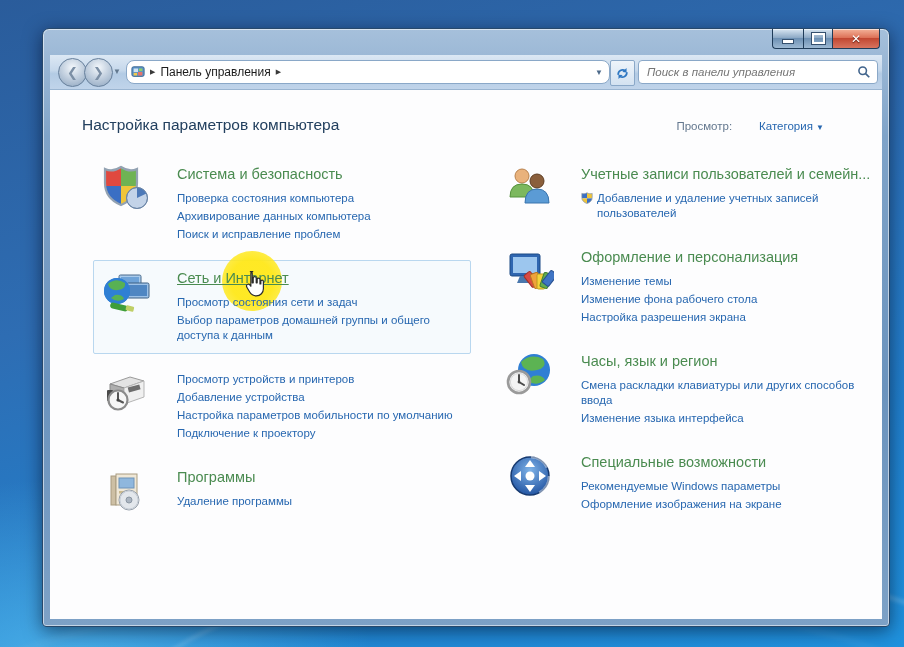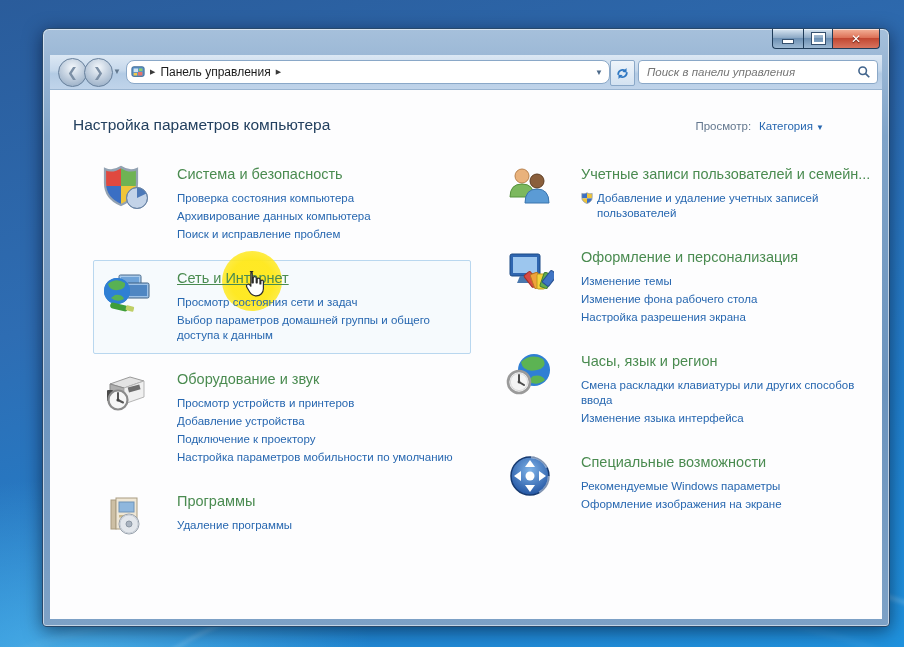--- a/index.html
+++ b/index.html
@@ -55,24 +55,24 @@
     display:flex;align-items:center;justify-content:center;}
   .search-box{position:absolute;left:588px;top:5px;right:4px;height:22px;background:#fff;
     border:1px solid #8aa8c8;border-radius:4px;display:flex;align-items:center;padding:0 6px;}
   .search-box input{flex:1;border:none;outline:none;font-style:italic;font-size:11.5px;
     color:#6f6f6f;font-family:"Liberation Sans","DejaVu Sans",sans-serif;background:transparent;}
 
   
   .content{position:absolute;left:7px;right:7px;top:60px;bottom:7px;background:#fdfdfe;
     border-top:1px solid #9ab5d1;overflow:hidden;}
   .page-header{display:flex;justify-content:space-between;align-items:baseline;
-    padding:26px 58px 0 23px;}
+    padding:26px 58px 0 32px;}
   .page-title{font-size:15.5px;color:#23405f;}
   .view-by{font-size:11.5px;color:#63778e;display:flex;gap:8px;align-items:center;}
-  .view-value{color:#2767b0;cursor:pointer;}
+  .view-value{color:#2767b0;cursor:pointer;margin-left:19px;}
   .view-caret{font-size:8px;color:#2767b0;}
 
   .columns{display:flex;padding:30px 30px 0 52px;gap:44px;}
   .col-left{width:360px;flex-shrink:0;}
   .col-right{width:382px;flex-shrink:0;}
 
   .category{display:flex;gap:27px;margin-bottom:23px;position:relative;}
   .cat-icon{width:48px;height:48px;flex-shrink:0;}
   .cat-icon svg{display:block;}
   .cat-text{flex:1;position:relative;z-index:2;min-width:0;}
@@ -231,26 +231,25 @@
               <path d="M8 15 L22 19 L22 35 L8 31 Z" fill="#aeaeae" stroke="#8a8a8a"></path>
               <path d="M22 19 L42 12 L42 28 L22 35 Z" fill="#f0f0f0" stroke="#b5b5b5"></path>
               <rect x="26" y="17" width="12" height="5" fill="#6d6d6d" transform="rotate(-15 32 19)"></rect>
               <rect x="5" y="21" width="6" height="11" rx="1" fill="#4a4a4a"></rect>
               <circle cx="16" cy="31" r="9.5" fill="#f6f6f6" stroke="#8b8b8b" stroke-width="2.2"></circle>
               <path d="M16 31 L16 24 M16 31 L21 33.5" stroke="#555" stroke-width="2" stroke-linecap="round"></path>
               <circle cx="16" cy="31" r="1.6" fill="#444"></circle>
             </svg>
           </span>
           <div class="cat-text">
-            <a class="cat-title">Оборудование и звук</a>
             <div>
               <a class="cat-link">Просмотр устройств и принтеров</a>
               <a class="cat-link">Добавление устройства</a>
+              <a class="cat-link">Настройка параметров мобильности по умолчанию</a>
               <a class="cat-link">Подключение к проектору</a>
-              <a class="cat-link">Настройка параметров мобильности по умолчанию</a>
             </div>
           </div>
         </div>
 
         <div class="category">
           <span class="cat-icon">
             <svg width="48" height="48" viewBox="0 0 48 48">
               <rect x="9" y="9" width="5" height="29" fill="#cdbfa4" stroke="#a99c80"></rect>
               <rect x="14" y="7" width="21" height="31" fill="#efe7d6" stroke="#a99c80"></rect>
               <rect x="17" y="11" width="15" height="10" fill="#8fb7dd" stroke="#6f93b8"></rect>

